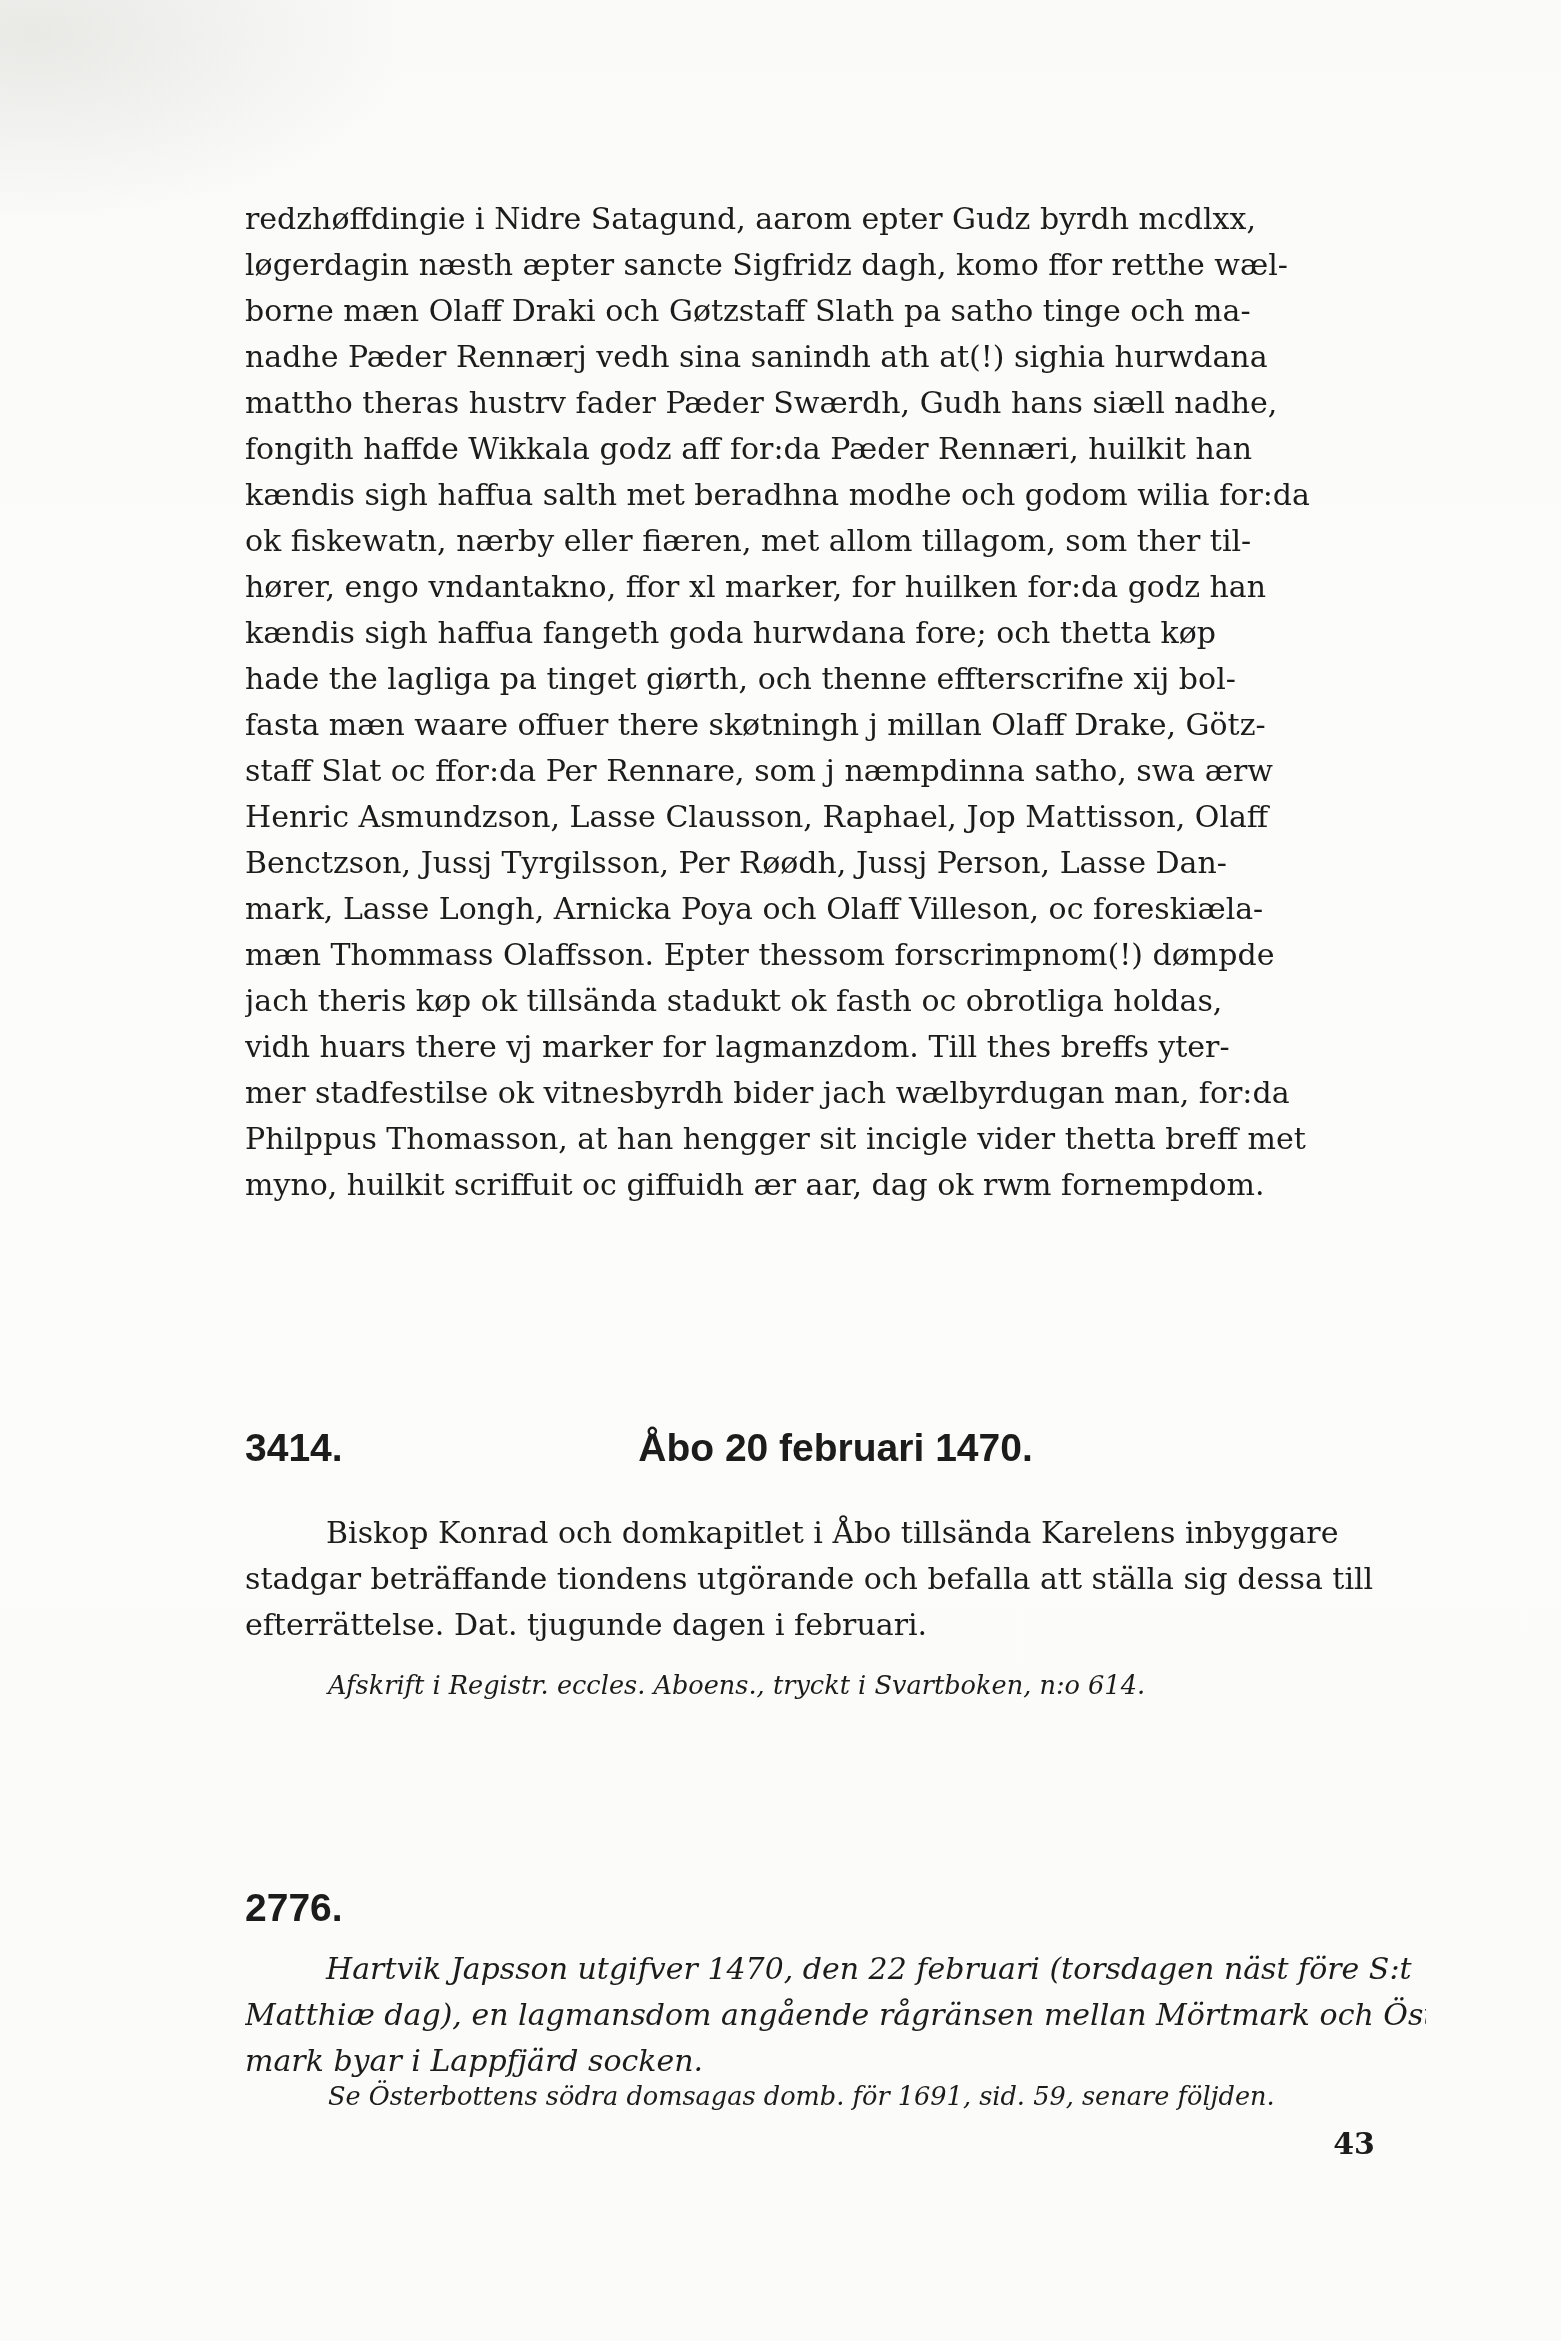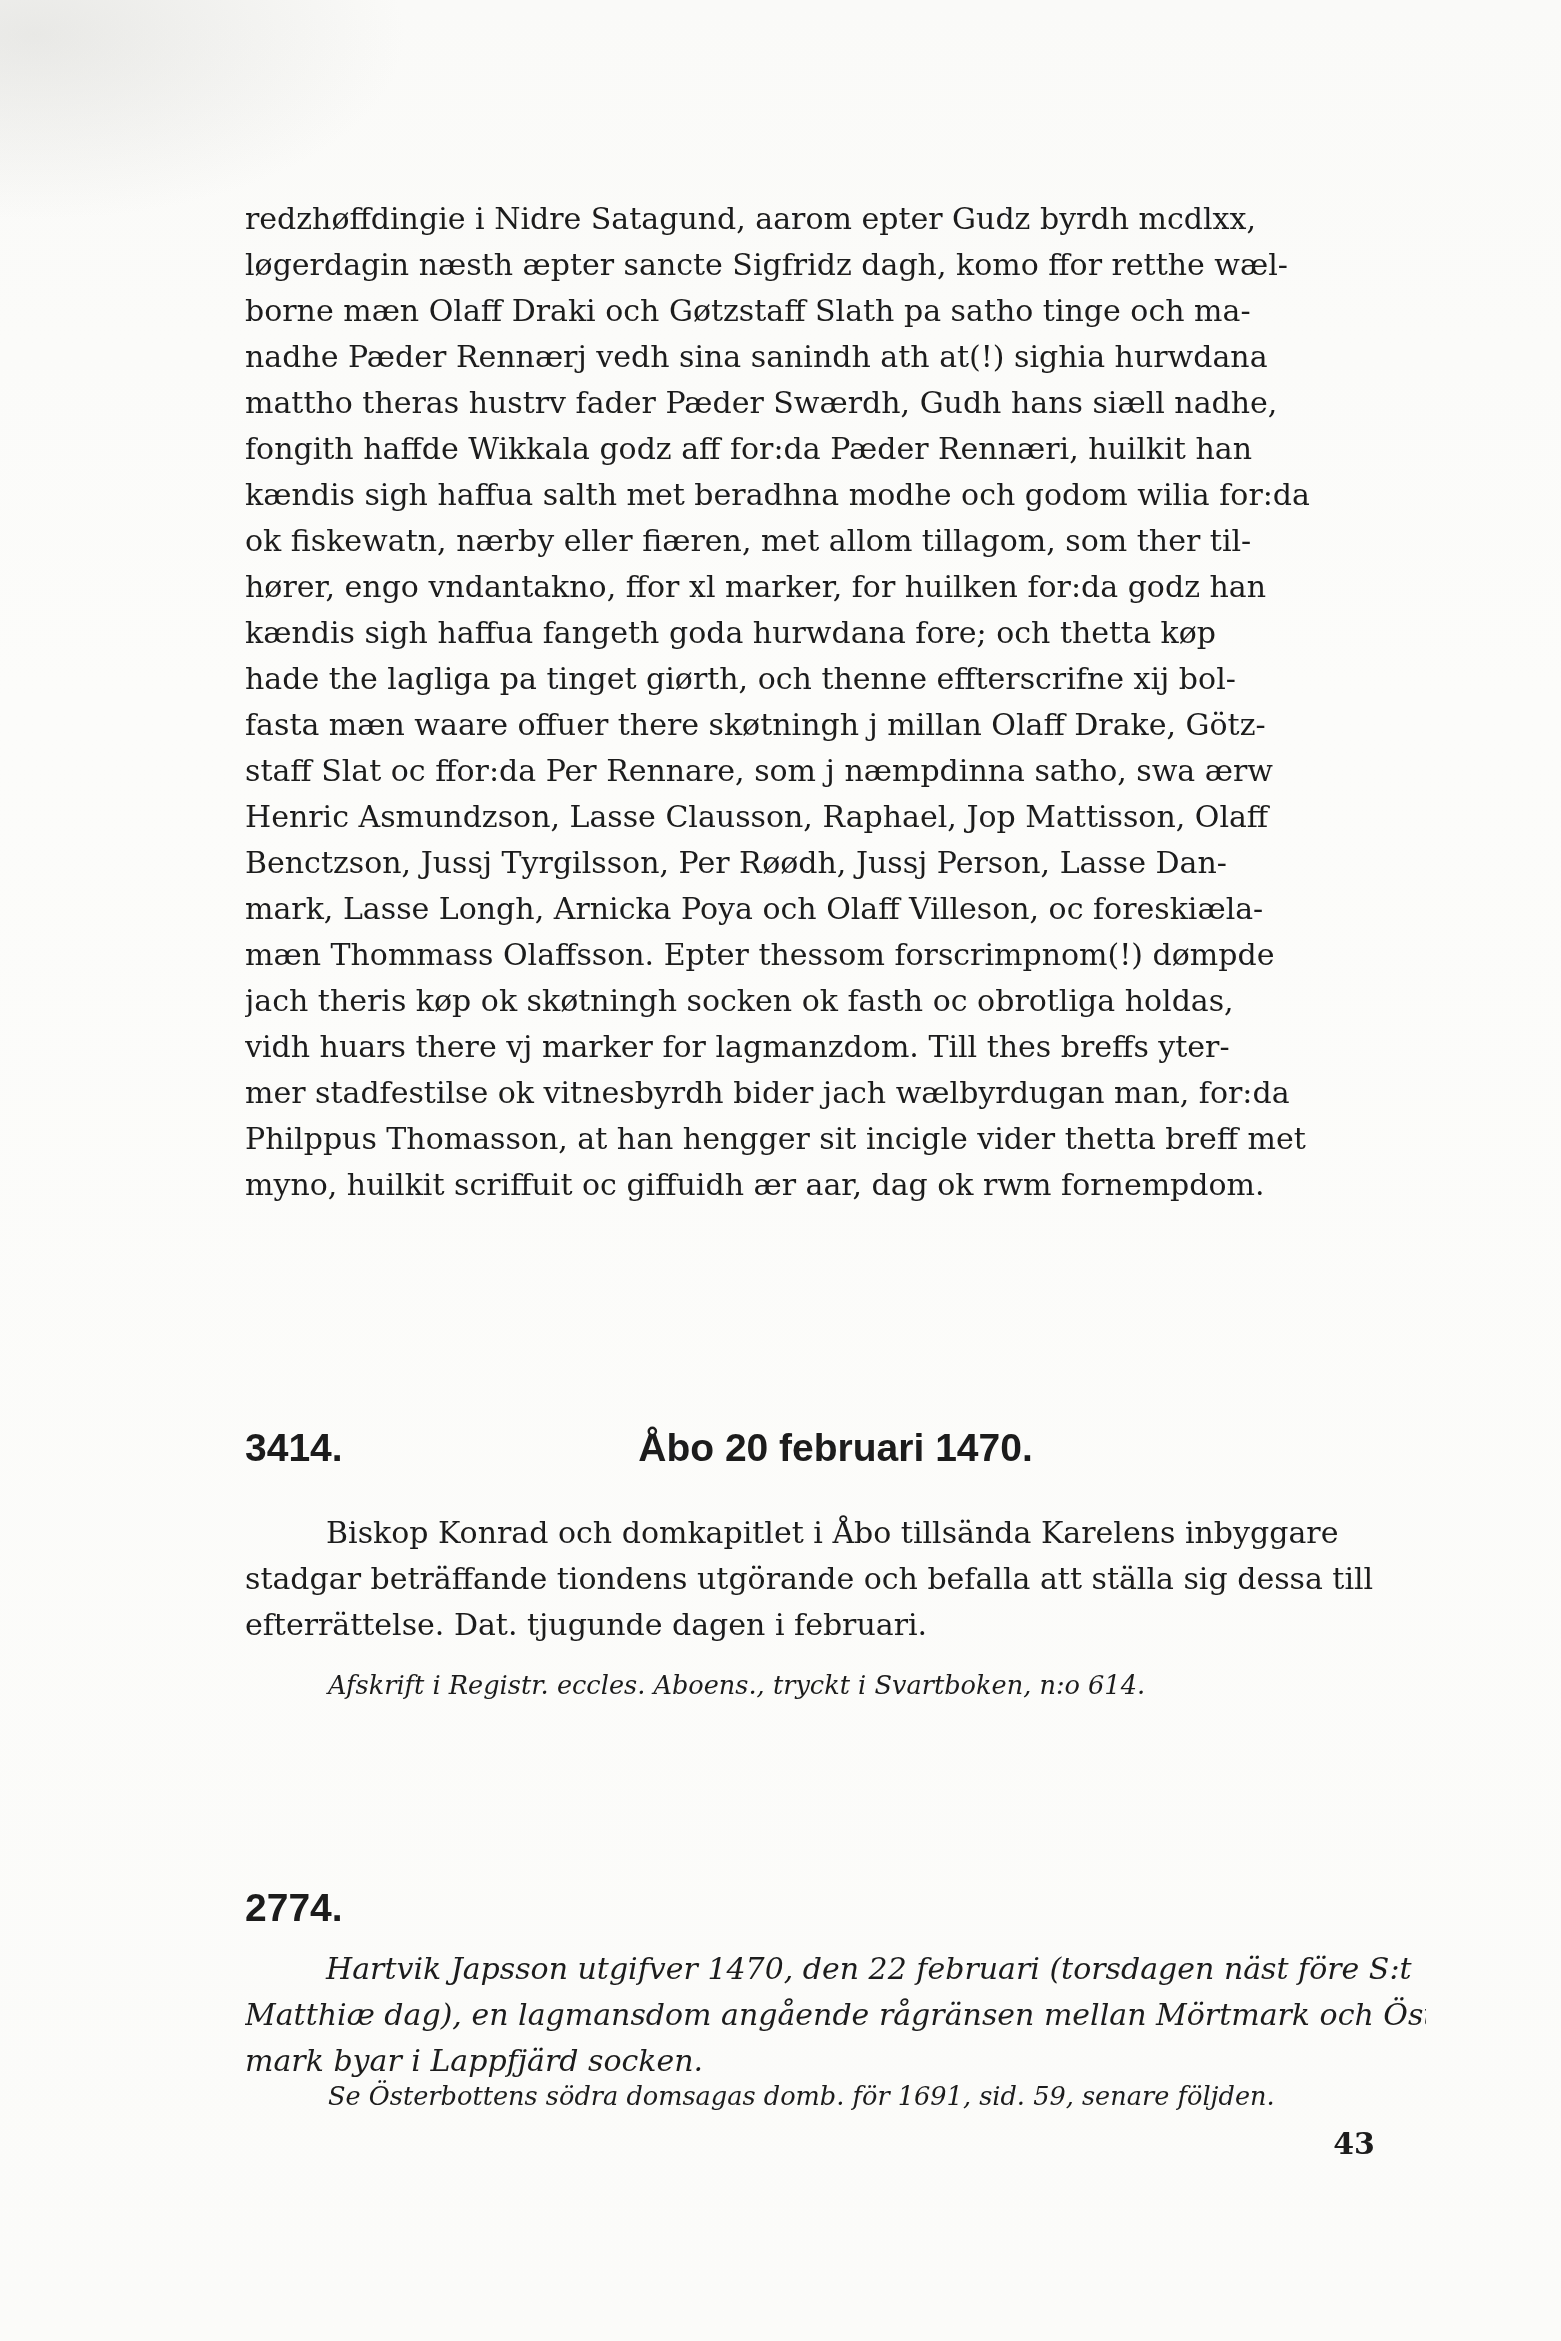--- a/index.html
+++ b/index.html
@@ -89,41 +89,41 @@
     <div class="jl">ok fiskewatn, nærby eller fiæren, met allom tillagom, som ther til-</div>
     <div class="jl">hører, engo vndantakno, ffor xl marker, for huilken for:da godz han</div>
     <div class="jl">kændis sigh haffua fangeth goda hurwdana fore; och thetta køp</div>
     <div class="jl">hade the lagliga pa tinget giørth, och thenne effterscrifne xij bol-</div>
     <div class="jl">fasta mæn waare offuer there skøtningh j millan Olaff Drake, Götz-</div>
     <div class="jl">staff Slat oc ffor:da Per Rennare, som j næmpdinna satho, swa ærw</div>
     <div class="jl">Henric Asmundzson, Lasse Clausson, Raphael, Jop Mattisson, Olaff</div>
     <div class="jl">Benctzson, Jussj Tyrgilsson, Per Røødh, Jussj Person, Lasse Dan-</div>
     <div class="jl">mark, Lasse Longh, Arnicka Poya och Olaff Villeson, oc foreskiæla-</div>
     <div class="jl">mæn Thommass Olaffsson.  Epter thessom forscrimpnom(!) dømpde</div>
-    <div class="jl">jach theris køp ok skøtningh socken ok fasth oc obrotliga holdas,</div>
+    <div class="jl">jach theris køp ok tillsända stadukt ok fasth oc obrotliga holdas,</div>
     <div class="jl">vidh huars there vj marker for lagmanzdom.  Till thes breffs yter-</div>
     <div class="jl">mer stadfestilse ok vitnesbyrdh bider jach wælbyrdugan man, for:da</div>
     <div class="jl">Philppus Thomasson, at han hengger sit incigle vider thetta breff met</div>
     <div class="ll">myno, huilkit scriffuit oc giffuidh ær aar, dag ok rwm fornempdom.</div>
   </div>
 
   <div class="abs entry-head">
     <span class="enum">3414.</span>
     <div class="etitle">Åbo 20 februari 1470.</div>
   </div>
 
   <div class="abs summary">
     <div class="jl indent">Biskop Konrad och domkapitlet i Åbo tillsända Karelens inbyggare</div>
     <div class="jl">stadgar beträffande tiondens utgörande och befalla att ställa sig dessa till</div>
     <div class="ll">efterrättelse.  Dat. tjugunde dagen i februari.</div>
   </div>
 
   <div class="abs source src1">Afskrift i Registr. eccles. Aboens., tryckt i Svartboken, n:o 614.</div>
 
-  <div class="abs enum2">2774.</div>
+  <div class="abs enum2">2776.</div>
 
   <div class="abs summary2">
     <div class="jl indent">Hartvik Japsson utgifver 1470, den 22 februari (torsdagen näst före S:t</div>
     <div class="jl">Matthiæ dag), en lagmansdom angående rågränsen mellan Mörtmark och Öster-</div>
     <div class="ll">mark byar i Lappfjärd socken.</div>
   </div>
 
   <div class="abs source src2">Se Österbottens södra domsagas domb. för 1691, sid. 59, senare följden.</div>
 
   <div class="abs signature">43</div>

